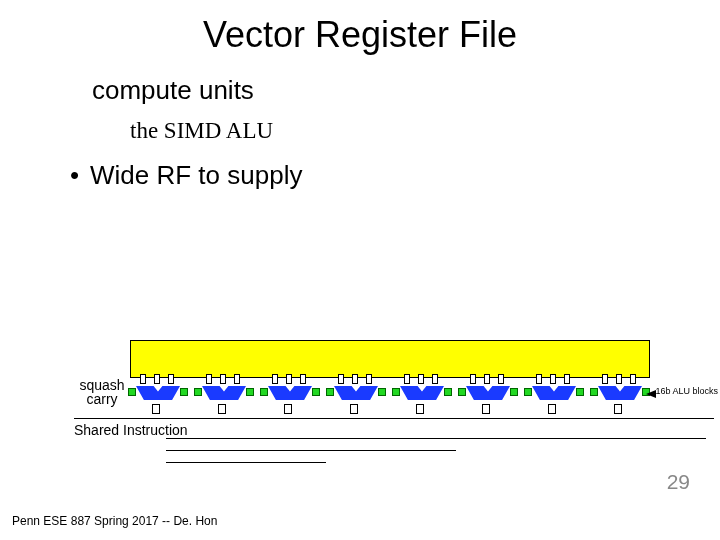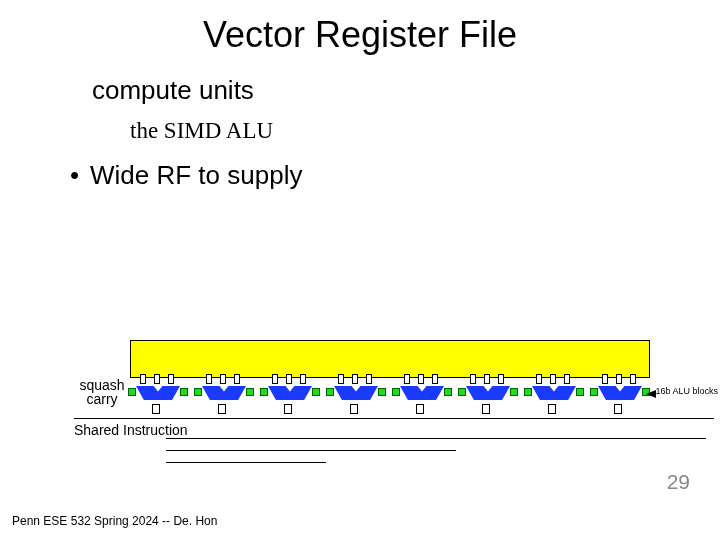--- a/index.html
+++ b/index.html
@@ -276,14 +276,14 @@
 
     <div class="hr-line hr1"></div>
     <div class="shared">Shared Instruction</div>
 
     <div class="hr-line sb16"></div>
     <div class="hr-line sb32"></div>
     <div class="hr-line sb64"></div>
   </div>
 
   <div class="pagenum">29</div>
-  <div class="footer">Penn ESE 532 Spring 2024 -- De. Hon</div>
+  <div class="footer">Penn ESE 887 Spring 2017 -- De. Hon</div>
 </div>
 
 </body></html>

